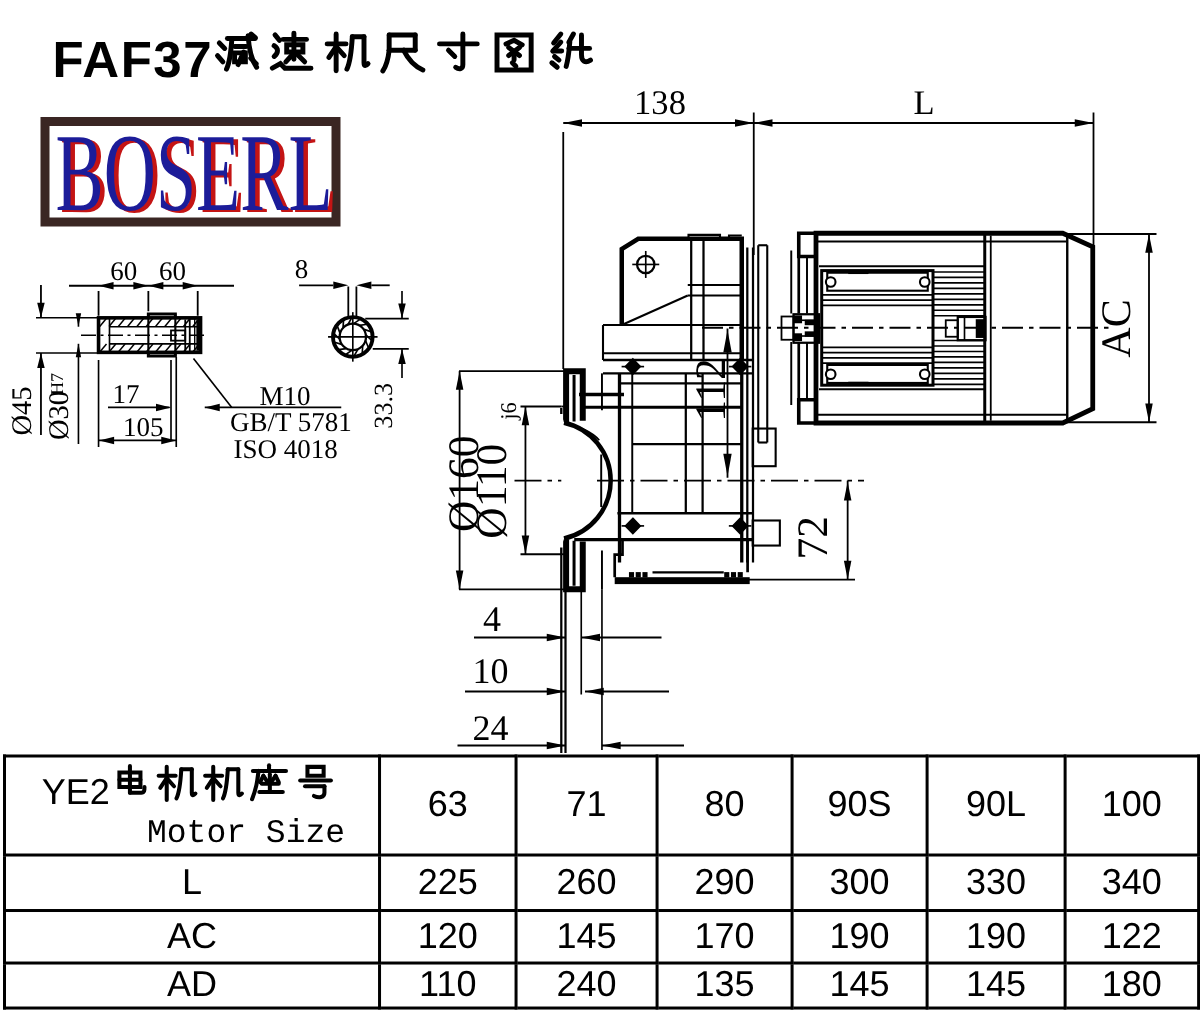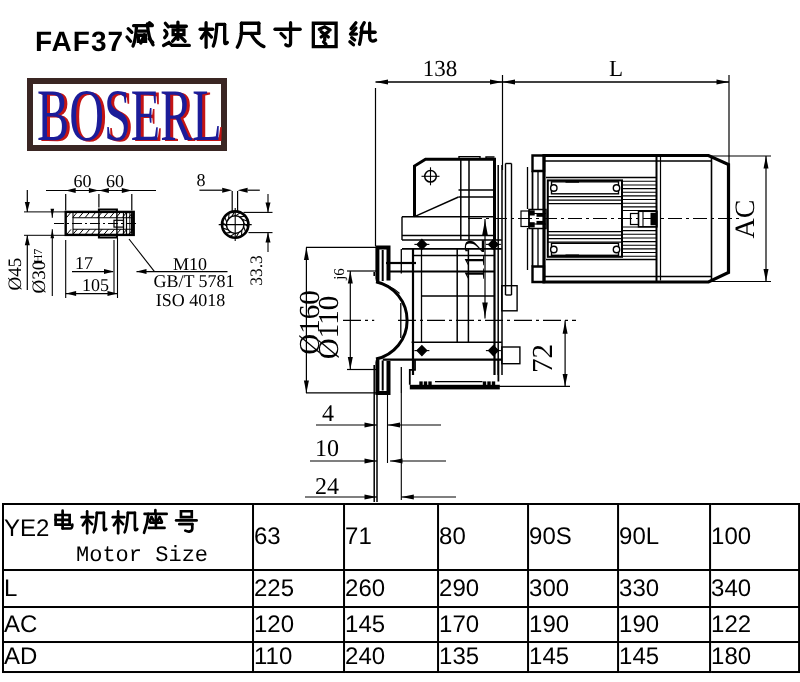--- a/index.html
+++ b/index.html
@@ -1,18 +1,18 @@
 <!DOCTYPE html>
 <html><head><meta charset="utf-8">
 <style>
 html,body{margin:0;padding:0;width:800px;height:682px;background:#fff;overflow:hidden}
 body{font-family:"Liberation Sans",sans-serif;position:relative;text-rendering:geometricPrecision;filter:blur(0.4px)}
 .abs{position:absolute}
 table{border-collapse:collapse;table-layout:fixed}
-td{border:2px solid #000;text-align:left;padding:0;font-size:24px;font-family:"Liberation Sans",sans-serif}
+td{border:2px solid #000;text-align:center;padding:0;font-size:24px;font-family:"Liberation Sans",sans-serif}
 </style></head>
 <body>
 <svg width="0" height="0" style="position:absolute">
     <defs>
 <g id="g-jian">
 <path d="M14 28 L26 40" stroke="#000" fill="none" stroke-linecap="round"></path>
 <path d="M10 56 L22 70" stroke="#000" fill="none" stroke-linecap="round"></path>
 <path d="M32 18 H94" stroke="#000" fill="none" stroke-linecap="round"></path>
 <path d="M42 18 C40 48 38 70 30 86" stroke="#000" fill="none" stroke-linecap="round"></path>
 <path d="M48 36 H74" stroke="#000" fill="none" stroke-linecap="round"></path>
@@ -92,21 +92,21 @@
 <path d="M26 70 H84" stroke="#000" fill="none" stroke-linecap="round"></path>
 </g>
 <g id="g-hao">
 <path d="M30 8 H70 V30 H30 Z" stroke="#000" fill="none" stroke-linecap="round"></path>
 <path d="M12 42 H88" stroke="#000" fill="none" stroke-linecap="round"></path>
 <path d="M24 56 H72" stroke="#000" fill="none" stroke-linecap="round"></path>
 <path d="M72 56 V72 C72 84 58 86 46 80" stroke="#000" fill="none" stroke-linecap="round"></path>
 </g>
 </defs>
   </svg>
-<div class="abs" style="transform:scale(1.0001);transform-origin:0 0;left:35px;top:19px;font-size:28px;font-weight:bold;white-space:nowrap;letter-spacing:1px">FAF37<span style="letter-spacing:0"><svg width="260" height="34" viewBox="0 0 868 113" style="vertical-align:-2px">
+<div class="abs" style="transform:scale(1.0001);transform-origin:0 0;left:35px;top:19px;font-size:34px;font-weight:bold;white-space:nowrap;letter-spacing:1px">FAF37<span style="letter-spacing:0"><svg width="260" height="34" viewBox="0 0 868 113" style="vertical-align:-2px">
         <use href="#g-jian" transform="translate(0 4)" stroke-width="11.0"></use>
         <use href="#g-su" transform="translate(124 4)" stroke-width="11.0"></use>
         <use href="#g-ji" transform="translate(248 4)" stroke-width="11.0"></use>
         <use href="#g-chi" transform="translate(372 4)" stroke-width="11.0"></use>
         <use href="#g-cun" transform="translate(496 4)" stroke-width="11.0"></use>
         <use href="#g-tu" transform="translate(620 4)" stroke-width="11.0"></use>
         <use href="#g-zhi" transform="translate(744 4)" stroke-width="11.0"></use>
       </svg></span></div>
 <div class="abs" style="left:27px;top:78px;width:200px;height:73px;border:6.5px solid #3a2623;box-sizing:border-box"></div>
 <div class="abs" style="left:37px;top:83px;width:182px;height:62px">

